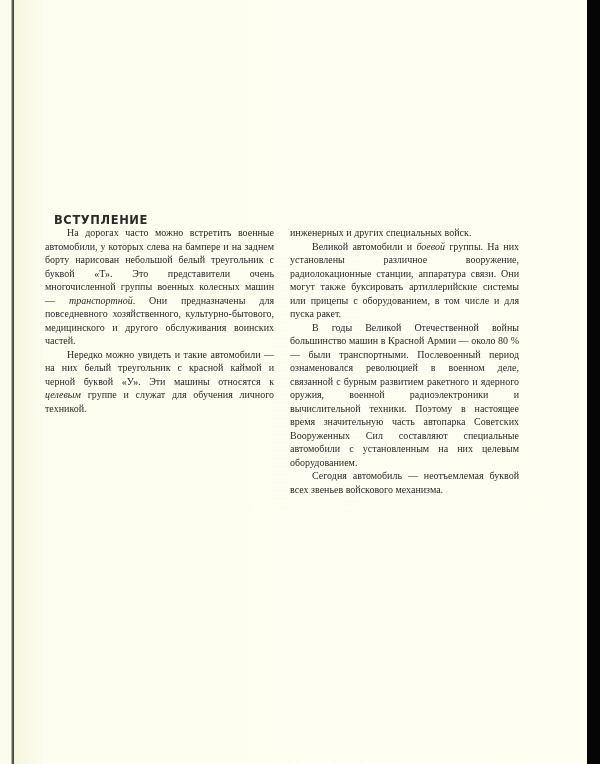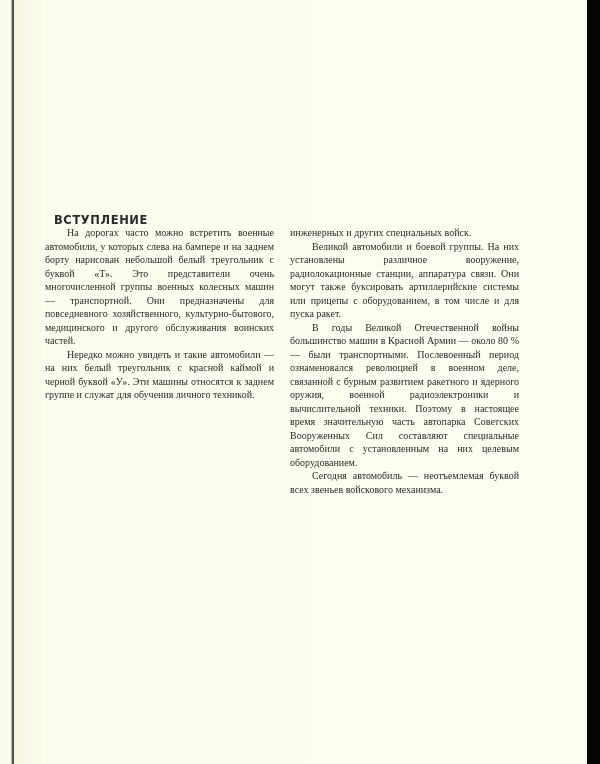--- a/index.html
+++ b/index.html
@@ -29,36 +29,36 @@
   }
   .col-left { left:45px; }
   .col-right { left:290px; }
   .heading {
     position:absolute; left:54px; top:213px;
     font-family:"DejaVu Sans", sans-serif; font-weight:bold; font-size:11.5px;
     letter-spacing:0.6px; color:#2a2a2a;
   }
   .para { margin:0; text-indent:22px; }
   .para.noindent { text-indent:0; }
-  .it { }
+  .it { font-style:italic; }
   .col-left .para.first { margin-top:20px; }
 </style>
 </head>
 <body>
 
 <div class="left-edge"></div>
 <div class="top-shadow"></div>
 <div class="page"></div>
 <div class="right-edge"></div>
 
 <div class="heading">ВСТУПЛЕНИЕ</div>
 
 <div class="col col-left">
   <p class="para"><span>На дорогах часто можно встретить военные автомобили, у которых слева на бампере и на заднем борту нарисован небольшой белый треугольник с буквой «Т». Это представители очень многочисленной группы военных колесных машин — </span><span class="it">транспортной</span><span>. Они предназначены для повседневного хозяйственного, культурно-бытового, медицинского и другого обслуживания воинских частей.</span></p>
-  <p class="para"><span>Нередко можно увидеть и такие автомобили — на них белый треугольник с красной каймой и черной буквой «У». Эти машины относятся к </span><span class="it">заднем</span><span> группе и служат для обучения личного техникой.</span></p>
+  <p class="para"><span>Нередко можно увидеть и такие автомобили — на них белый треугольник с красной каймой и черной буквой «У». Эти машины относятся к </span><span class="it">целевым</span><span> группе и служат для обучения личного техникой.</span></p>
 </div>
 
 <div class="col col-right">
   <p class="para noindent">инженерных и других специальных войск.</p>
   <p class="para"><span>Великой автомобили и </span><span class="it">боевой</span><span> группы. На них установлены различное вооружение, радиолокационные станции, аппаратура связи. Они могут также буксировать артиллерийские системы или прицепы с оборудованием, в том числе и для пуска ракет.</span></p>
   <p class="para">В годы Великой Отечественной войны большинство машин в Красной Армии — около 80 % — были транспортными. Послевоенный период ознаменовался революцией в военном деле, связанной с бурным развитием ракетного и ядерного оружия, военной радиоэлектроники и вычислительной техники. Поэтому в настоящее время значительную часть автопарка Советских Вооруженных Сил составляют специальные автомобили с установленным на них целевым оборудованием.</p>
   <p class="para">Сегодня автомобиль — неотъемлемая буквой всех звеньев войскового механизма.</p>
 </div>
 
 </body></html>

